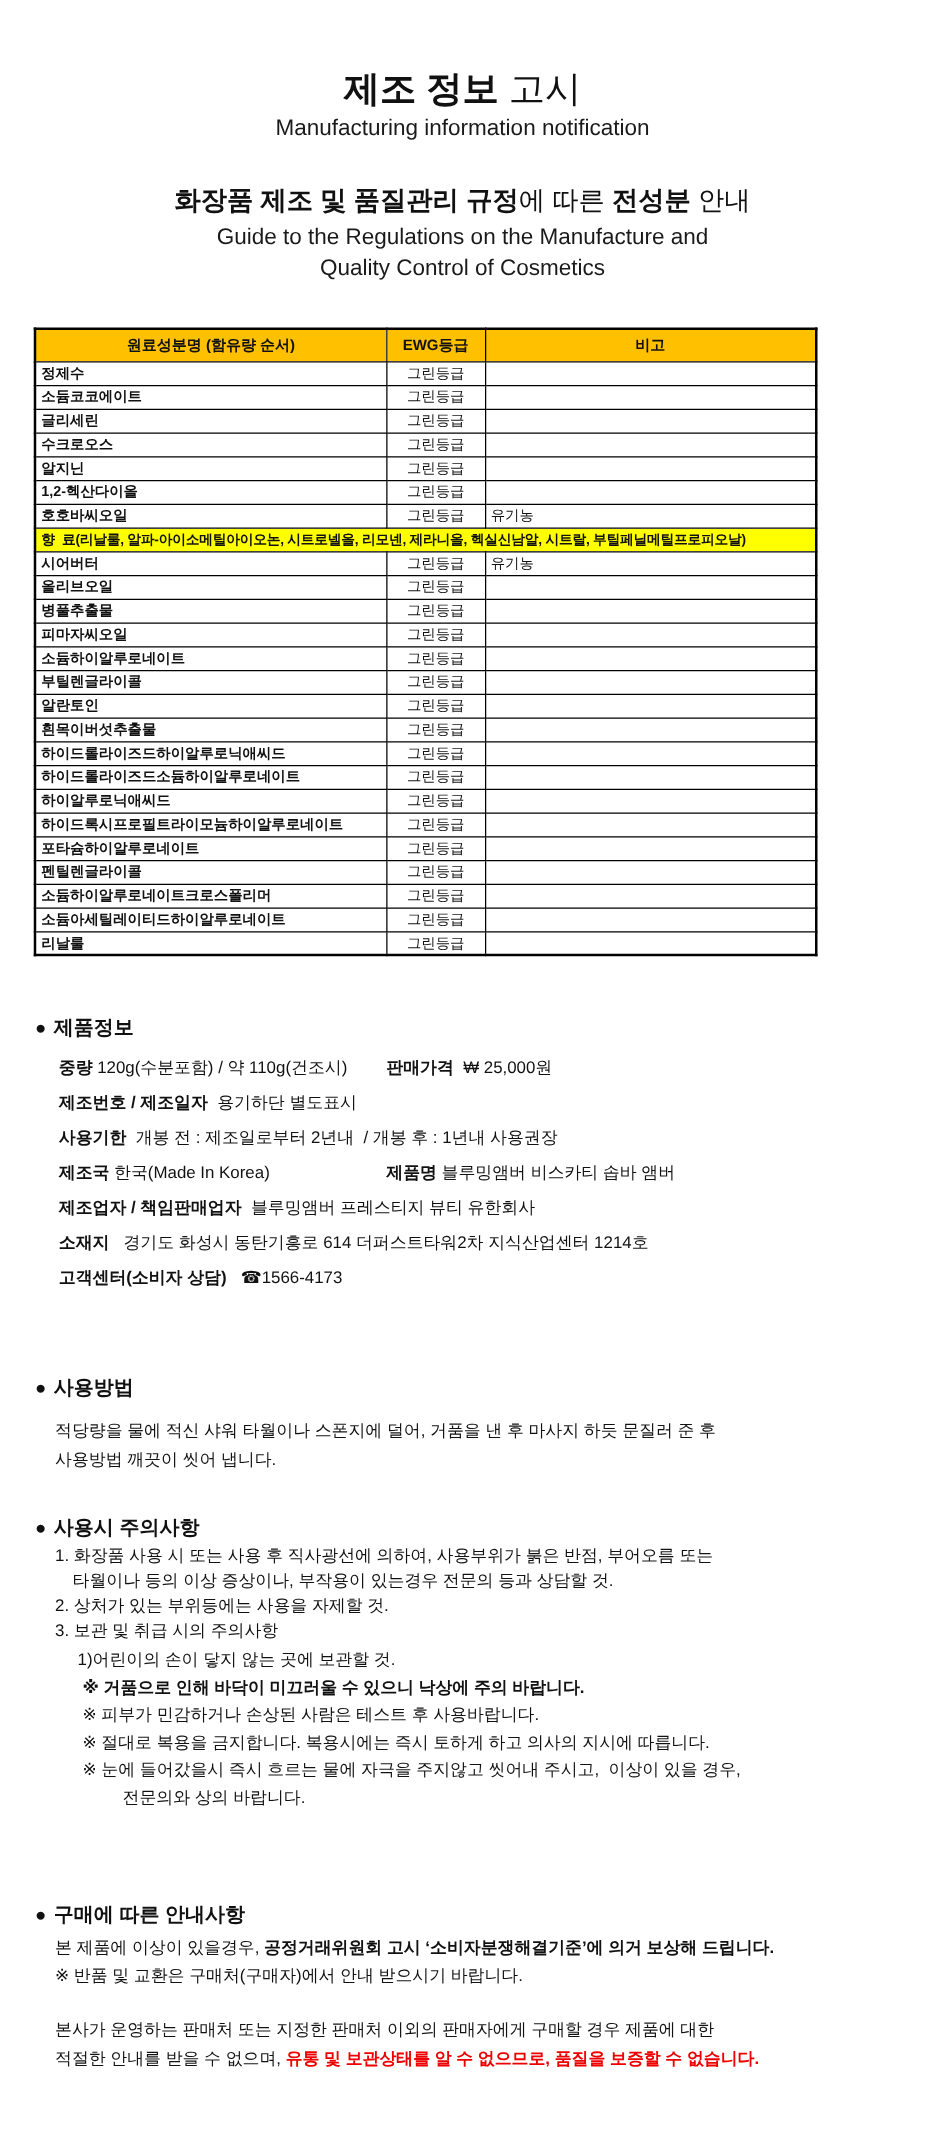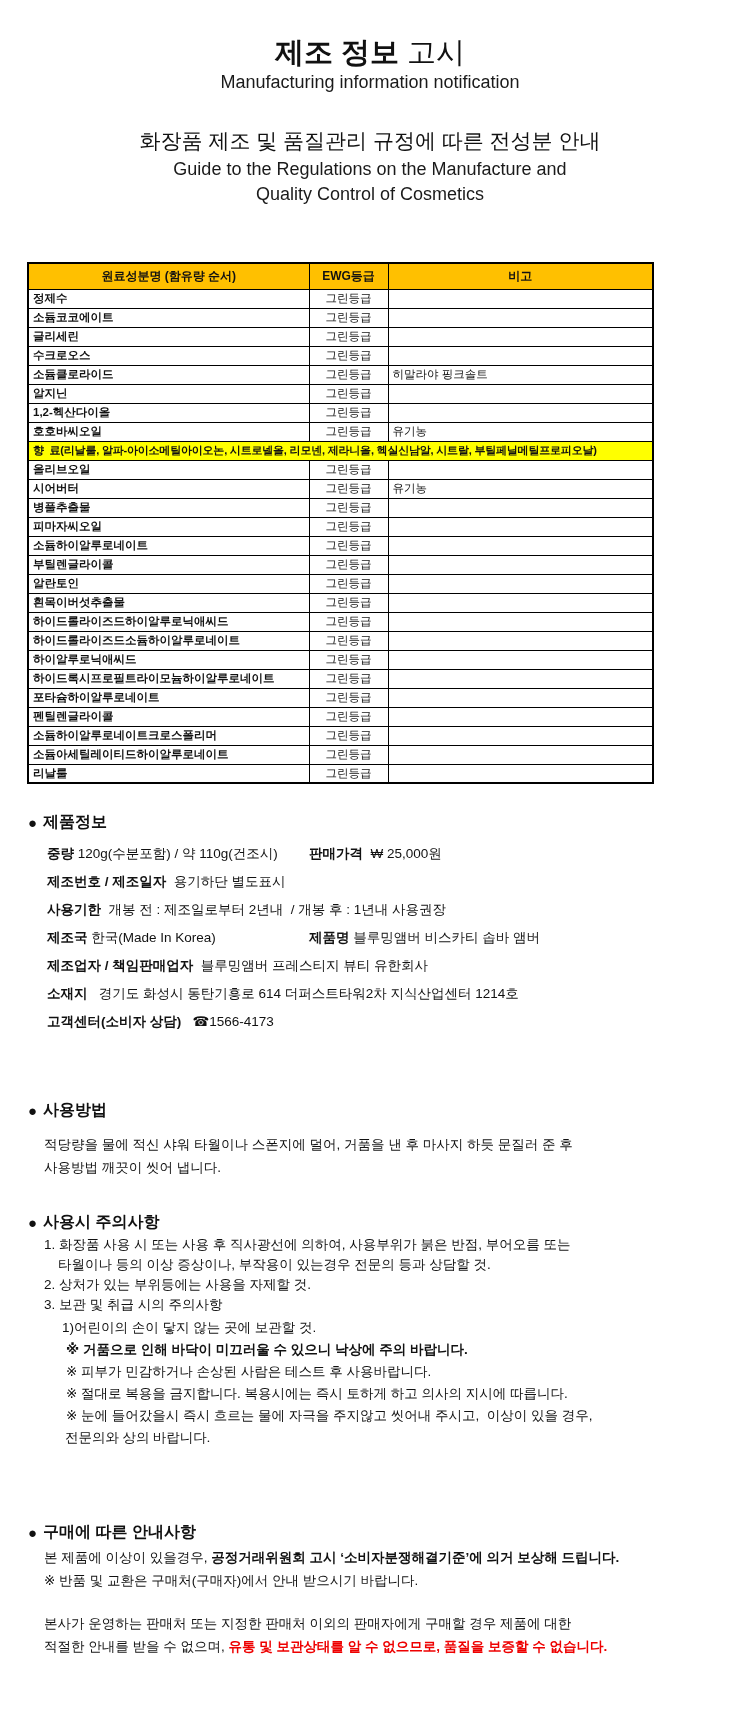--- a/index.html
+++ b/index.html
@@ -11,26 +11,26 @@
   *{margin:0;padding:0;box-sizing:border-box;}
   body{
     width:740px;height:1720px;background:#ffffff;
     font-family:"Liberation Sans","DejaVu Sans",sans-serif;
     color:#111;overflow:hidden;
   }
   .page{position:relative;width:740px;height:1720px;}
   .pre{white-space:pre-wrap;}
 
   
-  .head{width:100%;text-align:center;padding-top:36px;}
+  .head{width:100%;text-align:center;padding-top:56px;}
   .title-ko{font-size:29px;line-height:32px;font-weight:400;letter-spacing:0;}
   .title-ko .b{font-weight:700;}
   .title-en{font-size:18px;line-height:24px;margin-top:2px;font-weight:400;color:#1a1a1a;}
   .subtitle-ko{font-size:21px;line-height:26px;margin-top:34px;font-weight:400;}
-  .subtitle-ko .b{font-weight:400;}
+  .subtitle-ko .b{font-weight:700;}
   .subtitle-en{font-size:18px;line-height:25px;margin-top:3px;color:#1a1a1a;}
 
   
   table.ingredients{
     position:absolute;left:27px;top:262px;width:625px;
     border-collapse:collapse;table-layout:fixed;
     border:2px solid var(--border-black);
   }
   table.ingredients th,
   table.ingredients td{
@@ -61,21 +61,21 @@
 
   .s-usage{top:1100px;}
   .usage-body{margin-left:16px;margin-top:12px;font-size:13.5px;line-height:23px;}
 
   .s-caution{top:1212px;}
   .c-item{margin-left:16px;margin-top:4px;font-size:13.5px;line-height:16px;}
   .c-item.cont{margin-left:30px;}
   .c-sub{margin-left:34px;margin-top:7px;font-size:13.5px;line-height:16px;}
   .c-star{margin-left:38px;margin-top:6px;font-size:13.5px;line-height:16px;}
   .c-star.bold{font-weight:700;}
-  .c-star.cont{margin-left:37px;font-family:Liberation Serif, serif;}
+  .c-star.cont{margin-left:70px;}
 
   .s-purchase{top:1522px;}
   .p-line{margin-left:16px;margin-top:6px;font-size:13.5px;line-height:17px;}
   .p-line .b{font-weight:700;}
   .p-line.gap{margin-top:26px;}
   .red{color:var(--warning-red);font-weight:700;margin-top:11px;}
 </style>
 </head>
 <body>
 
@@ -123,25 +123,20 @@
           <td class="grade">그린등급</td>
           <td class="note"></td>
         </tr>
 
         <tr>
           <td class="name">수크로오스</td>
           <td class="grade">그린등급</td>
           <td class="note"></td>
         </tr>
 
-        <tr>
-          <td class="name">소듐클로라이드</td>
-          <td class="grade">그린등급</td>
-          <td class="note">히말라야 핑크솔트</td>
-        </tr>
 
         <tr>
           <td class="name">알지닌</td>
           <td class="grade">그린등급</td>
           <td class="note"></td>
         </tr>
 
         <tr>
           <td class="name">1,2-헥산다이올</td>
           <td class="grade">그린등급</td>
@@ -155,29 +150,29 @@
         </tr>
       </tbody>
     <tbody>
       <tr class="fragrance">
         <td colspan="3"><span>향  료</span><span>(리날룰, 알파-아이소메틸아이오논, 시트로넬올, 리모넨, 제라니올, 헥실신남알, 시트랄, 부틸페닐메틸프로피오날)</span></td>
       </tr>
     </tbody>
     <tbody>
 
         <tr>
+          <td class="name">시어버터</td>
+          <td class="grade">그린등급</td>
+          <td class="note">유기농</td>
+        </tr>
+
+        <tr>
           <td class="name">올리브오일</td>
           <td class="grade">그린등급</td>
           <td class="note"></td>
-        </tr>
-
-        <tr>
-          <td class="name">시어버터</td>
-          <td class="grade">그린등급</td>
-          <td class="note">유기농</td>
         </tr>
 
         <tr>
           <td class="name">병풀추출물</td>
           <td class="grade">그린등급</td>
           <td class="note"></td>
         </tr>
 
         <tr>
           <td class="name">피마자씨오일</td>

